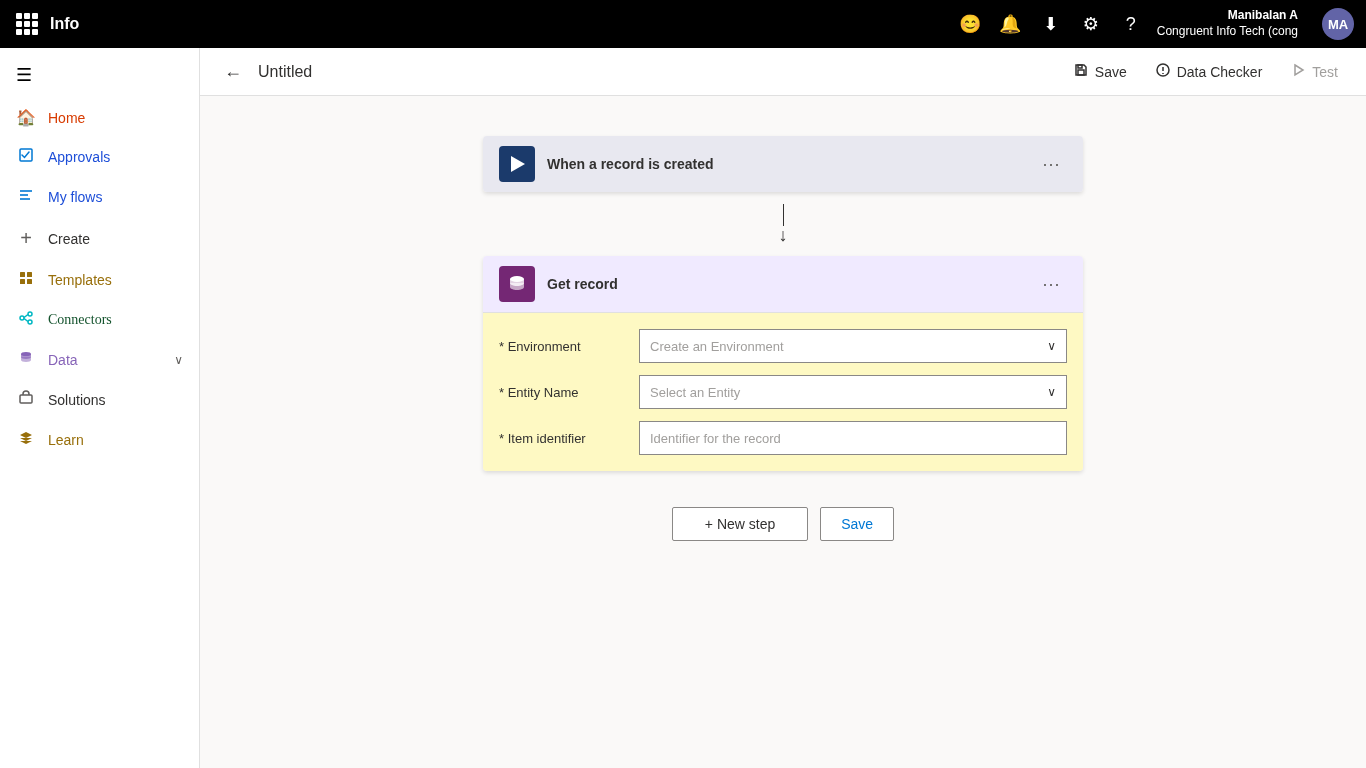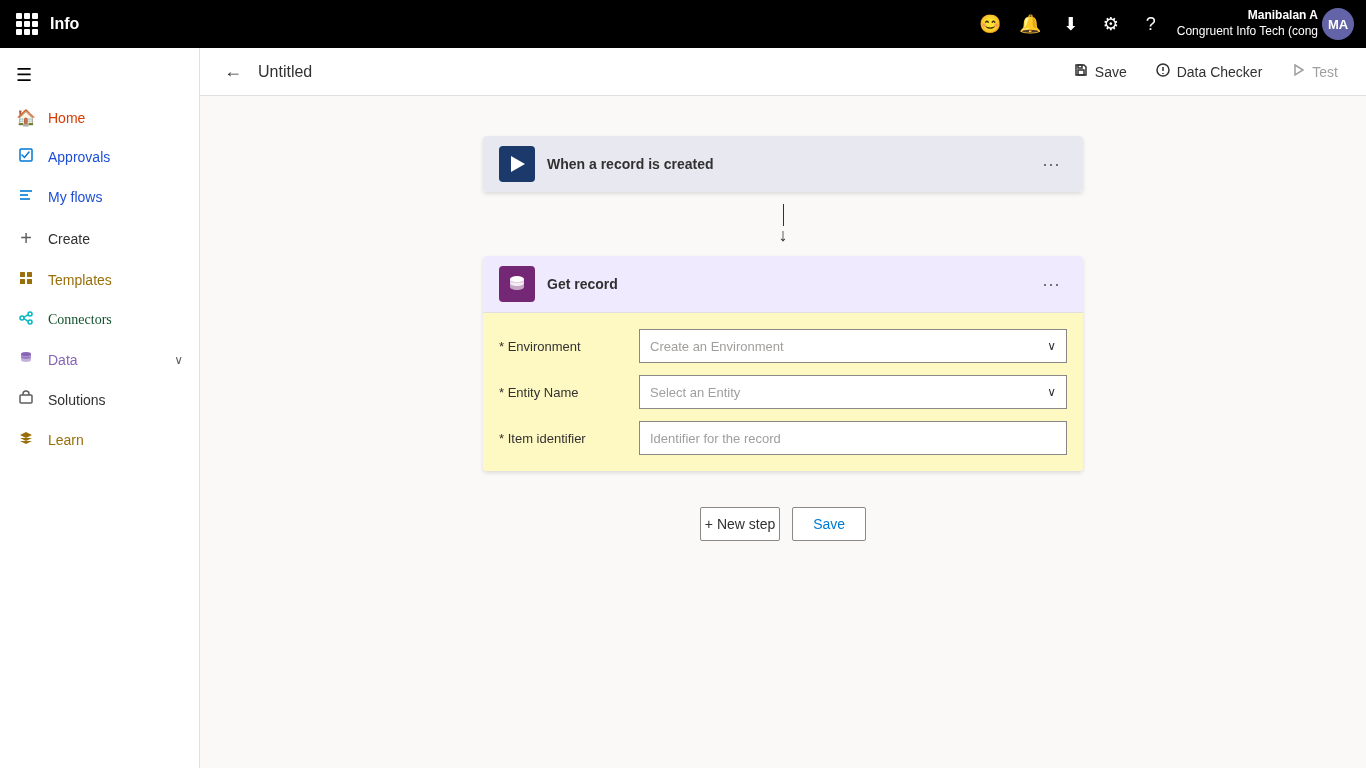--- a/index.html
+++ b/index.html
@@ -14,21 +14,21 @@
     }
     .top-nav-grid { width: 30px; height: 30px; display: flex; align-items: center; justify-content: center; cursor: pointer; margin-right: 8px; }
     .grid-icon { display: grid; grid-template-columns: repeat(3,6px); grid-template-rows: repeat(3,6px); gap: 2px; }
     .grid-dot { background: #fff; border-radius: 1px; }
     .top-nav-title { font-size: 16px; font-weight: 600; color: #fff; flex: 1; }
     .top-nav-icons { display: flex; align-items: center; gap: 4px; }
     .top-nav-icon-btn {
       width: 36px; height: 36px; display: flex; align-items: center; justify-content: center;
       color: #fff; font-size: 18px; cursor: pointer; border-radius: 4px;
     }
-    .top-nav-user { display: flex; align-items: center; gap: 4px; margin-left: 8px; cursor: pointer; }
+    .top-nav-user { display: flex; align-items: center; gap: 24px; margin-left: 8px; cursor: pointer; }
     .top-nav-user-info { text-align: right; font-size: 12px; line-height: 1.3; }
     .top-nav-user-name { font-weight: 600; }
     .top-nav-avatar {
       width: 32px; height: 32px; border-radius: 50%;
       background: #6264a7; display: flex; align-items: center; justify-content: center;
       font-size: 13px; font-weight: 600; color: #fff;
     }
 
     
     .layout { display: flex; height: 100vh; padding-top: 48px; }
@@ -143,21 +143,21 @@
       height: 40px; justify-content: center;
     }
     .connector-line .line { width: 1px; height: 30px; background: #323130; }
     .connector-line .arrow { color: #323130; font-size: 18px; line-height: 1; }
 
     
     .bottom-actions {
       display: flex; gap: 12px; margin-top: 24px; align-items: center;
     }
     .btn-new-step {
-      padding: 8px 4px; border: 1px solid #8a8886; background: #fff;
+      padding: 8px 32px; border: 1px solid #8a8886; background: #fff;
       font-size: 14px; color: #323130; cursor: pointer; border-radius: 2px;
     }
     .btn-save-bottom {
       padding: 8px 20px; border: 1px solid #8a8886; background: #fff;
       font-size: 14px; color: #0078d4; cursor: pointer; border-radius: 2px;
     }
   </style>
 </head>
 <body>
 

